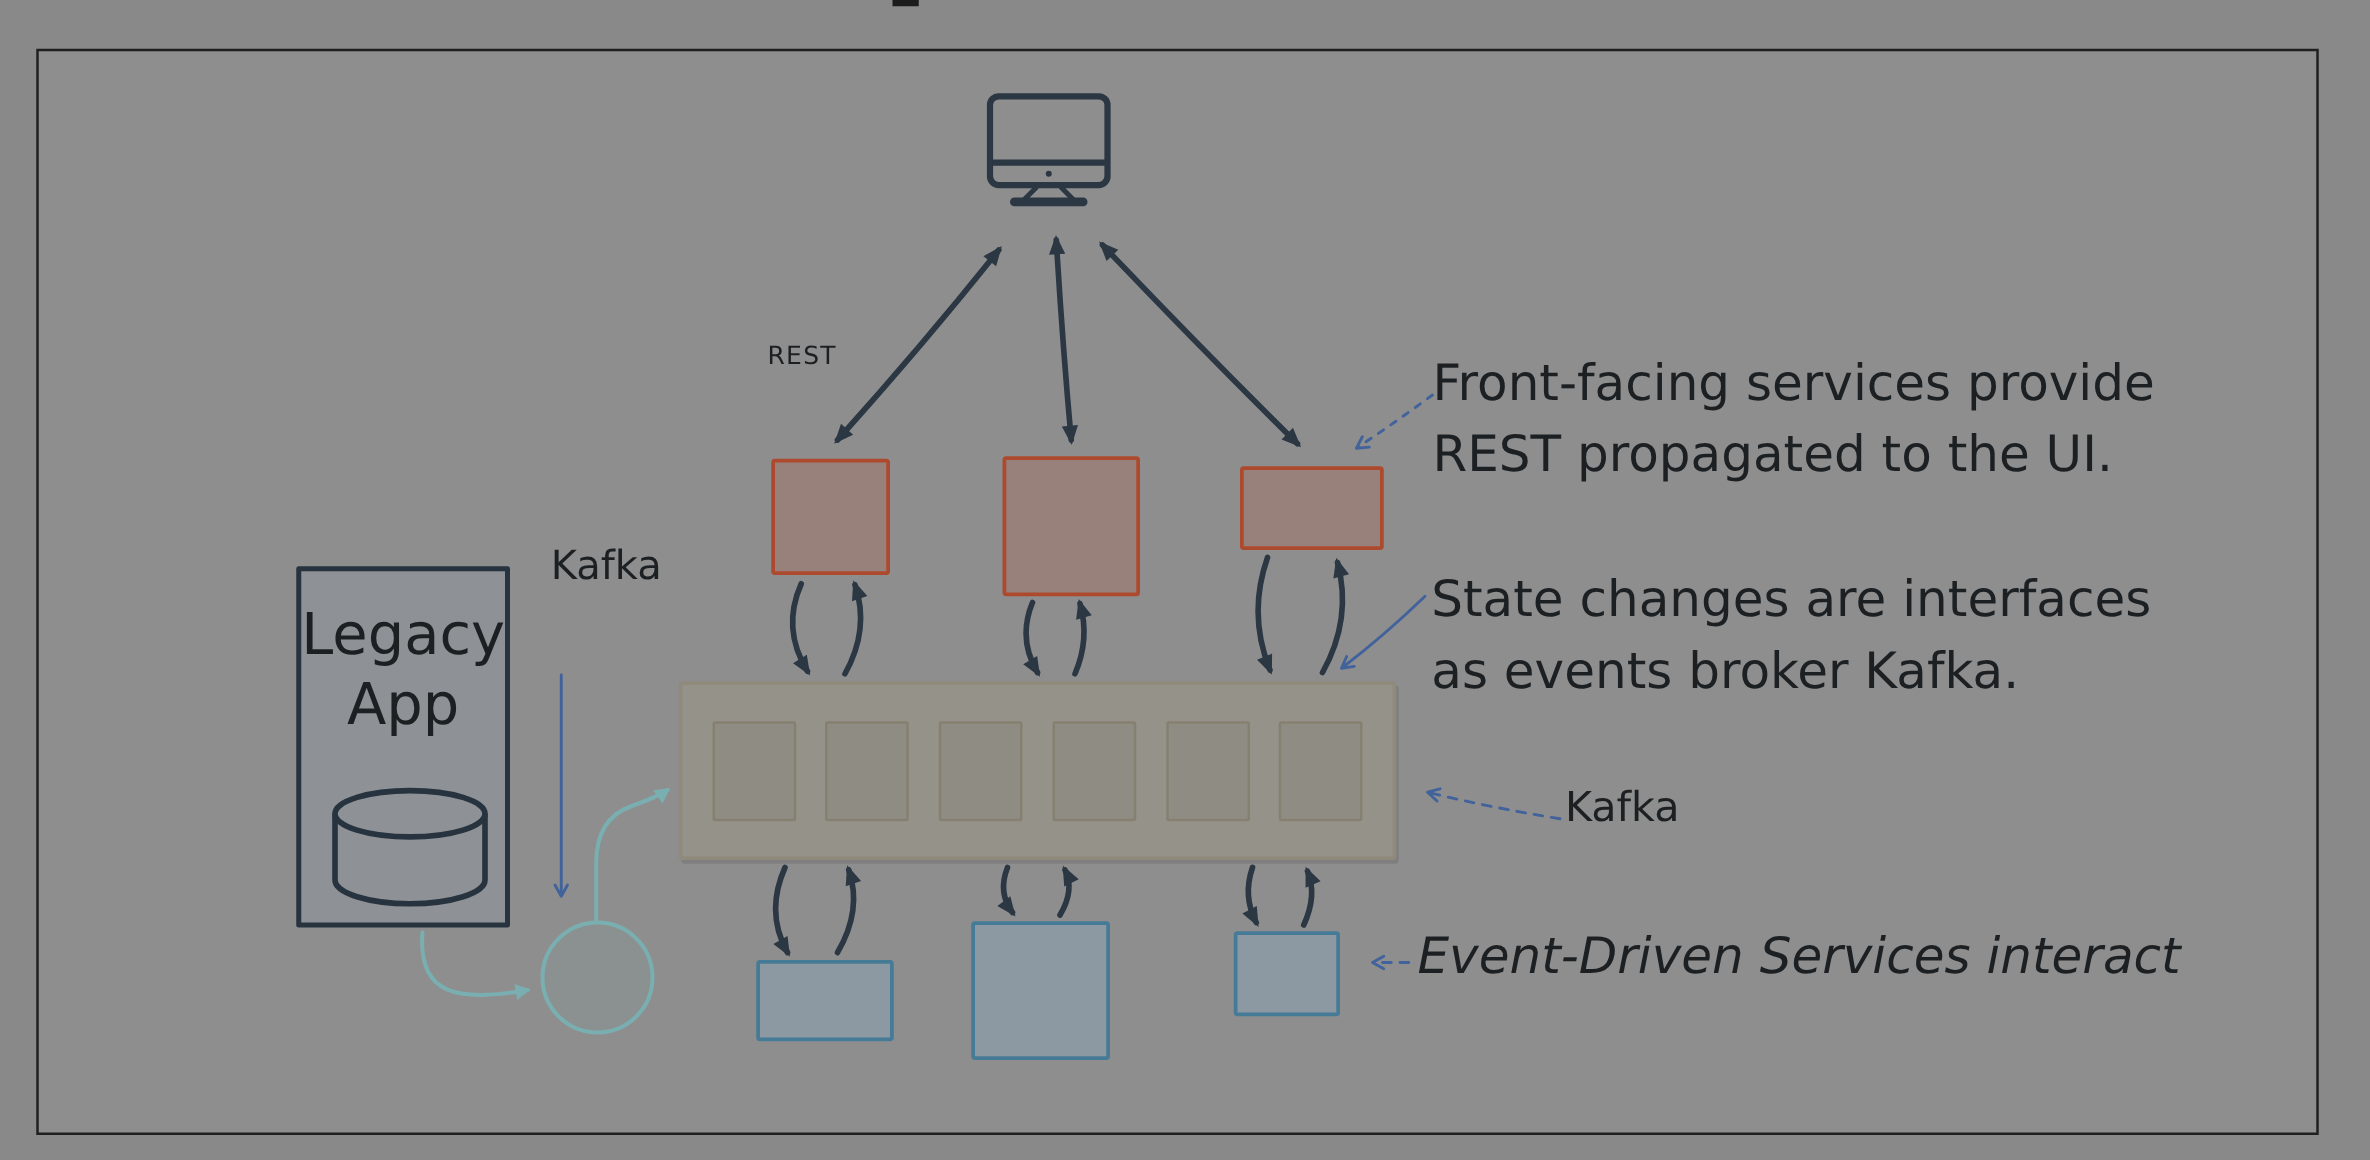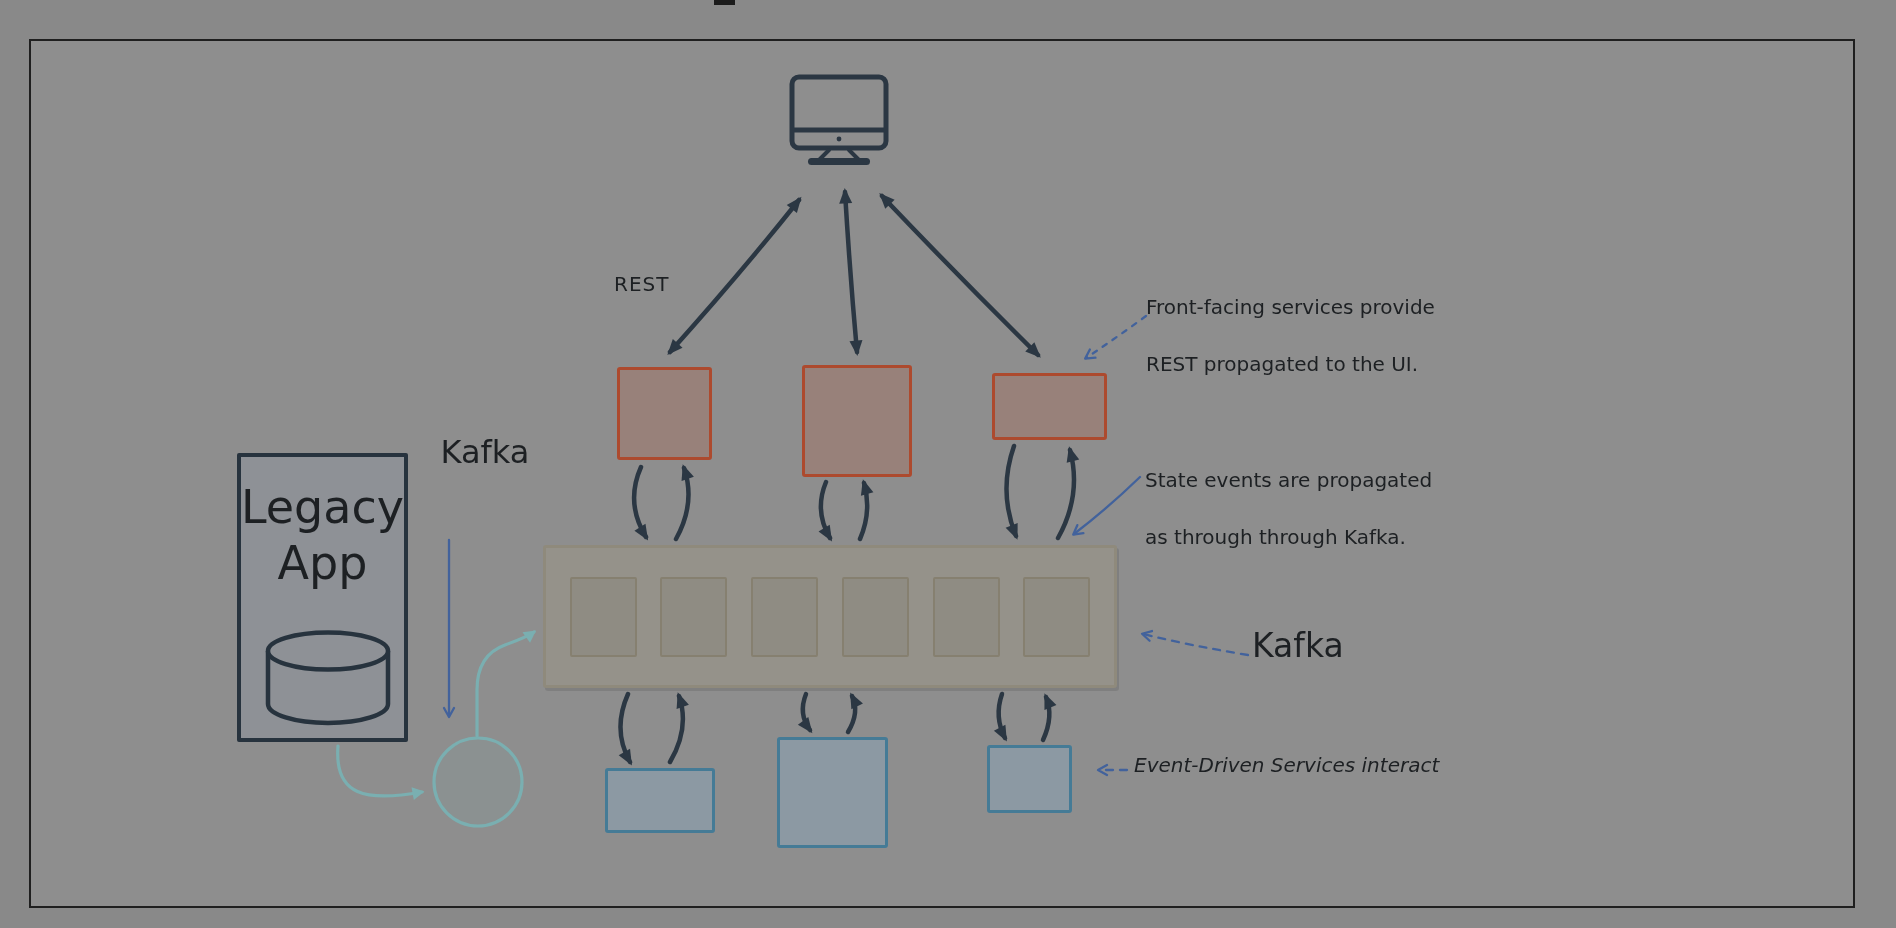--- a/index.html
+++ b/index.html
@@ -37,21 +37,21 @@
   .legacy{
     left:237px;top:453px;width:171px;height:289px;
     border:4px solid var(--legacy-border,#27333e);background:var(--legacy-fill,#8e9196);
     border-radius:2px;text-align:center;padding-top:22px;
   }
   .legacy .line{font-size:46px;line-height:56px;}
 
   
   .rest{left:614px;top:272px;font-size:20px;letter-spacing:1px;}
   .kconnect{left:405px;top:426px;width:160px;text-align:center;font-size:32px;line-height:53px;}
-  .ann-text{font-size:20px;line-height:57px;white-space:nowrap;}
+  .ann-text{font-size:40px;line-height:57px;white-space:nowrap;}
   .ann-front{left:1146px;top:279px;}
   .ann-state{left:1145px;top:452px;}
   .ann-kafka{left:1252px;top:626px;font-size:33px;}
   .ann-event{left:1134px;top:737px;font-style:italic;}
   .ann-event .l2{padding-left:24px;}
 
   
   svg.layer{position:absolute;left:0;top:0;width:1896px;height:928px;}
   .ln{fill:none;stroke:var(--ink,#2b3743);stroke-width:4.5;stroke-linecap:round;}
   .ann-ln{fill:none;stroke:var(--annot-blue,#42629c);stroke-width:2.3;stroke-linecap:round;}
@@ -157,21 +157,21 @@
 <div class="abs hand kconnect">
   <div>Kafka</div>
 </div>
 
 <div class="abs hand ann-text ann-front">
   <div>Front-facing services provide</div>
   <div>REST propagated to the UI.</div>
 </div>
 
 <div class="abs hand ann-text ann-state">
-  <div>State events are propagated</div>
-  <div>as through through Kafka.</div>
+  <div>State changes are interfaces</div>
+  <div>as events broker Kafka.</div>
 </div>
 
 <div class="abs hand ann-kafka">Kafka</div>
 
 <div class="abs hand ann-text ann-event">
   <div>Event-Driven Services interact</div>
 </div>
 
 </body></html>

